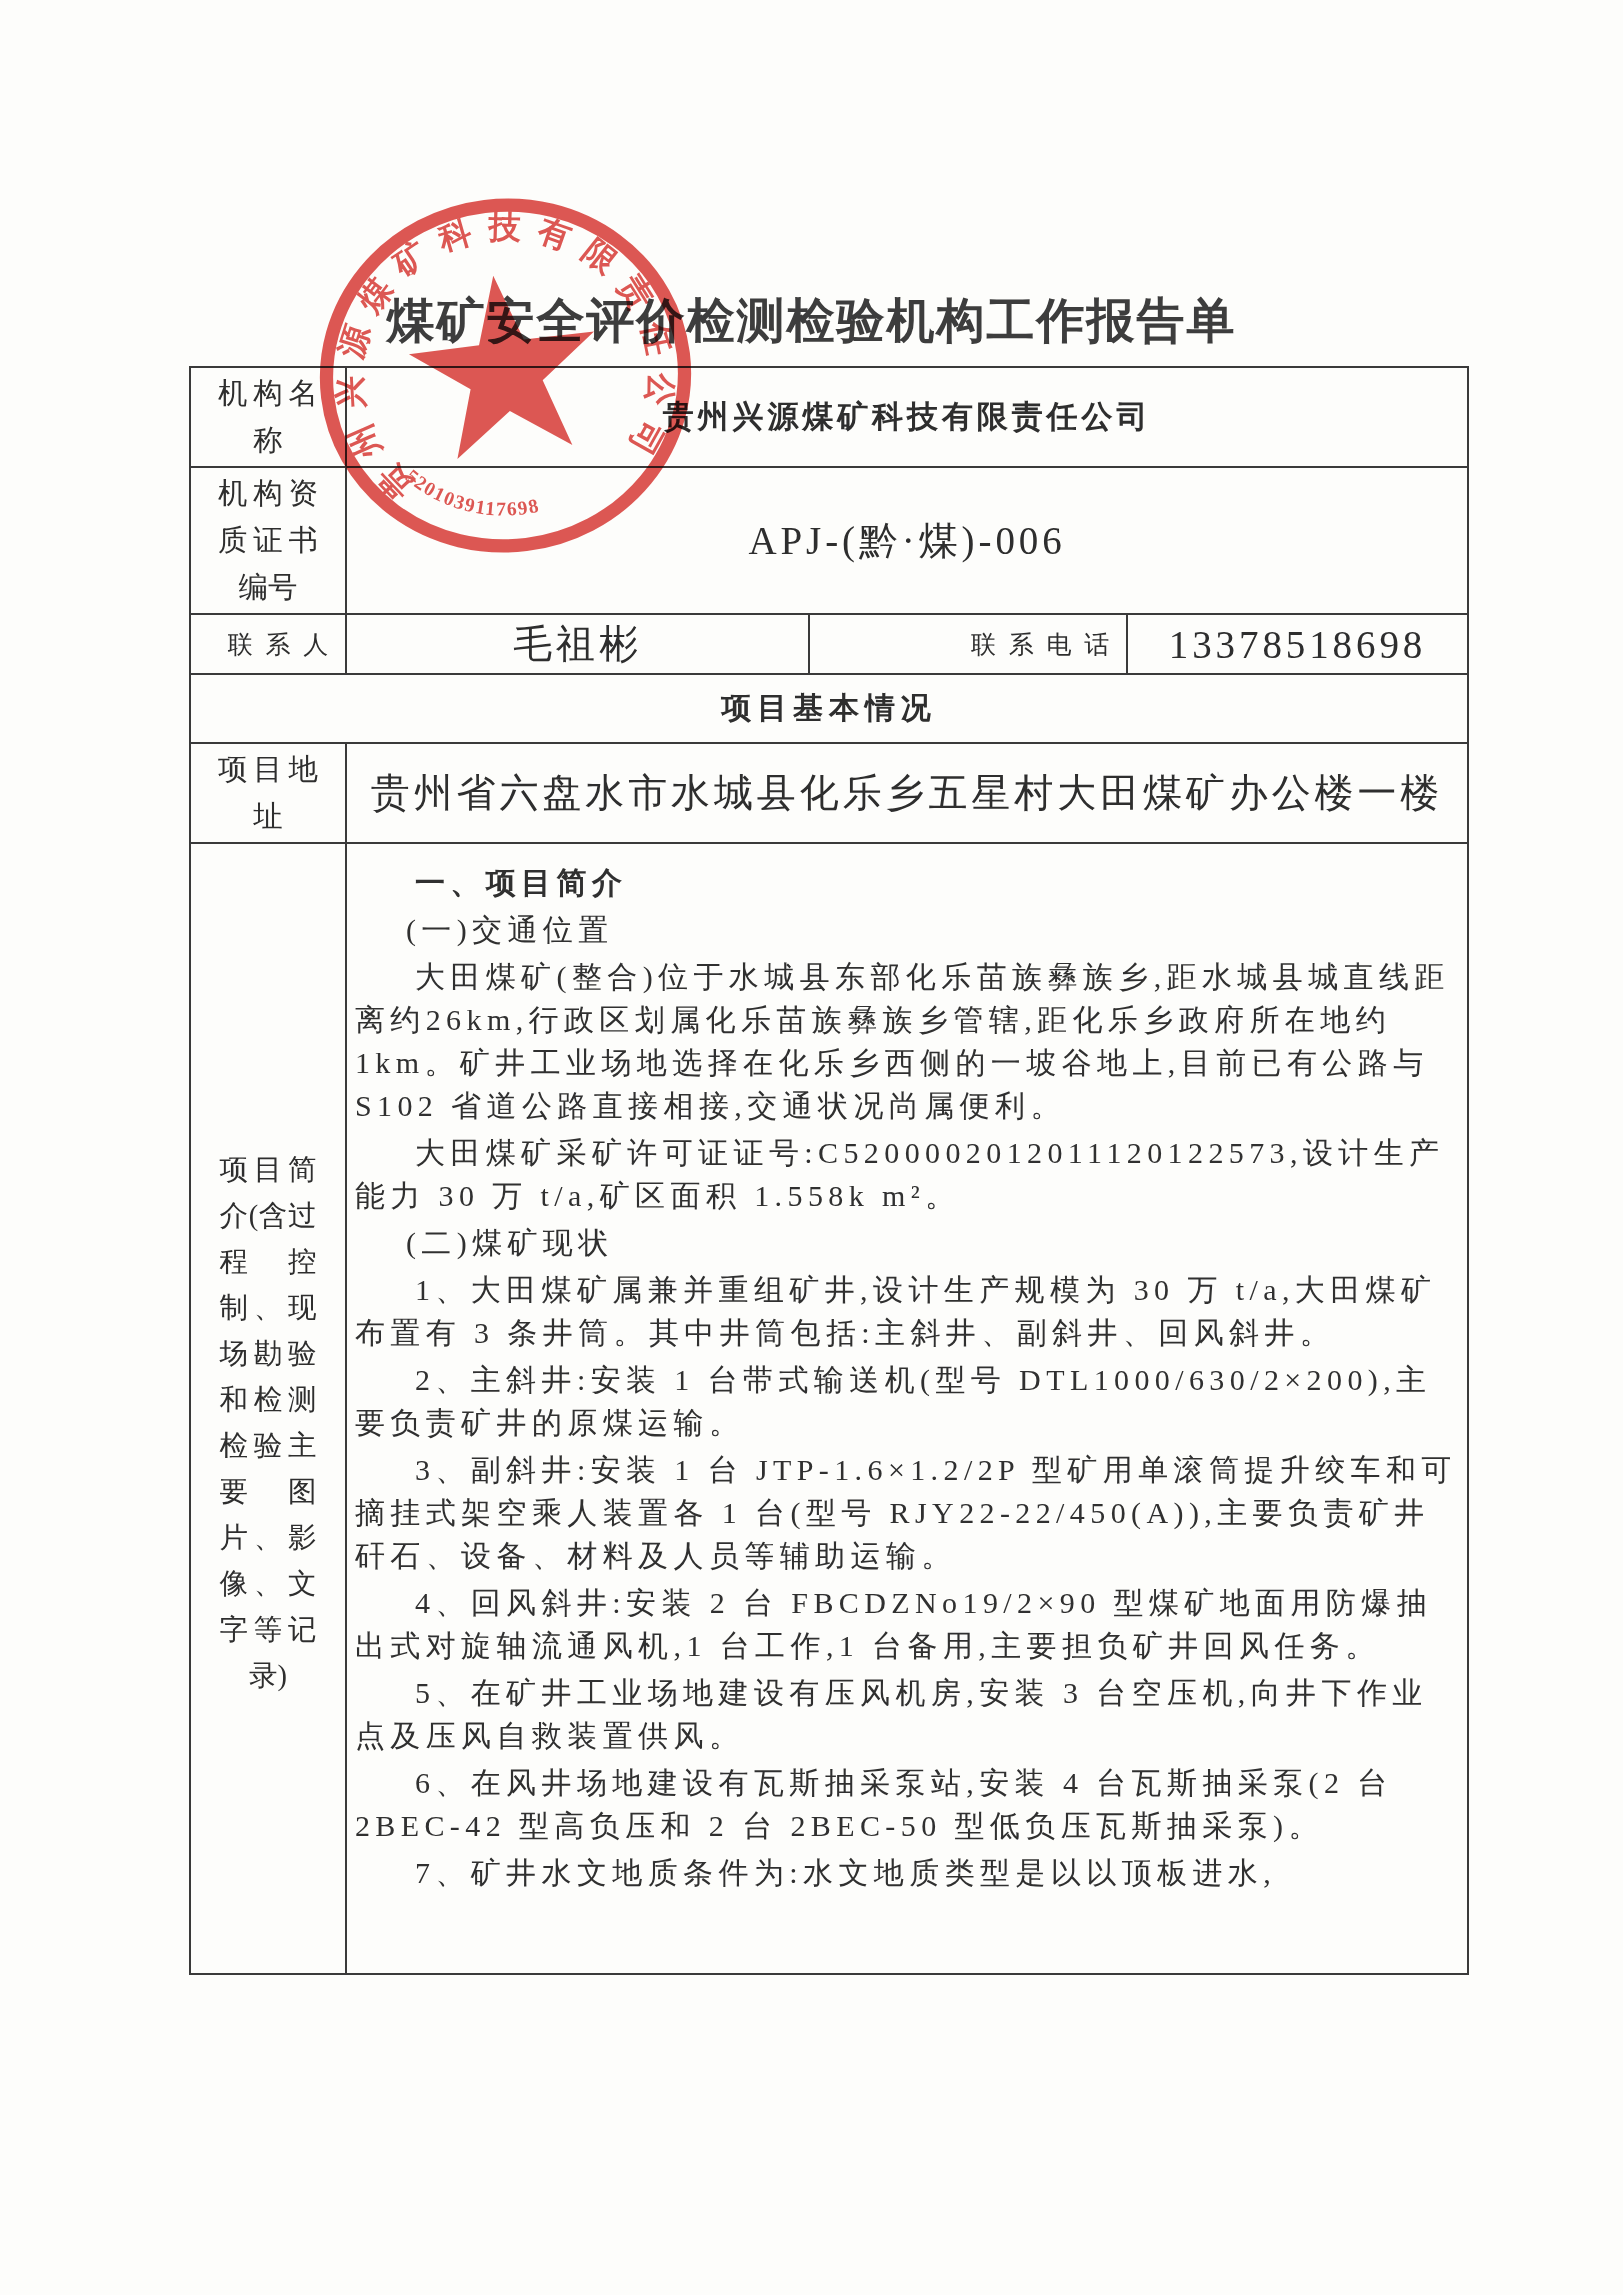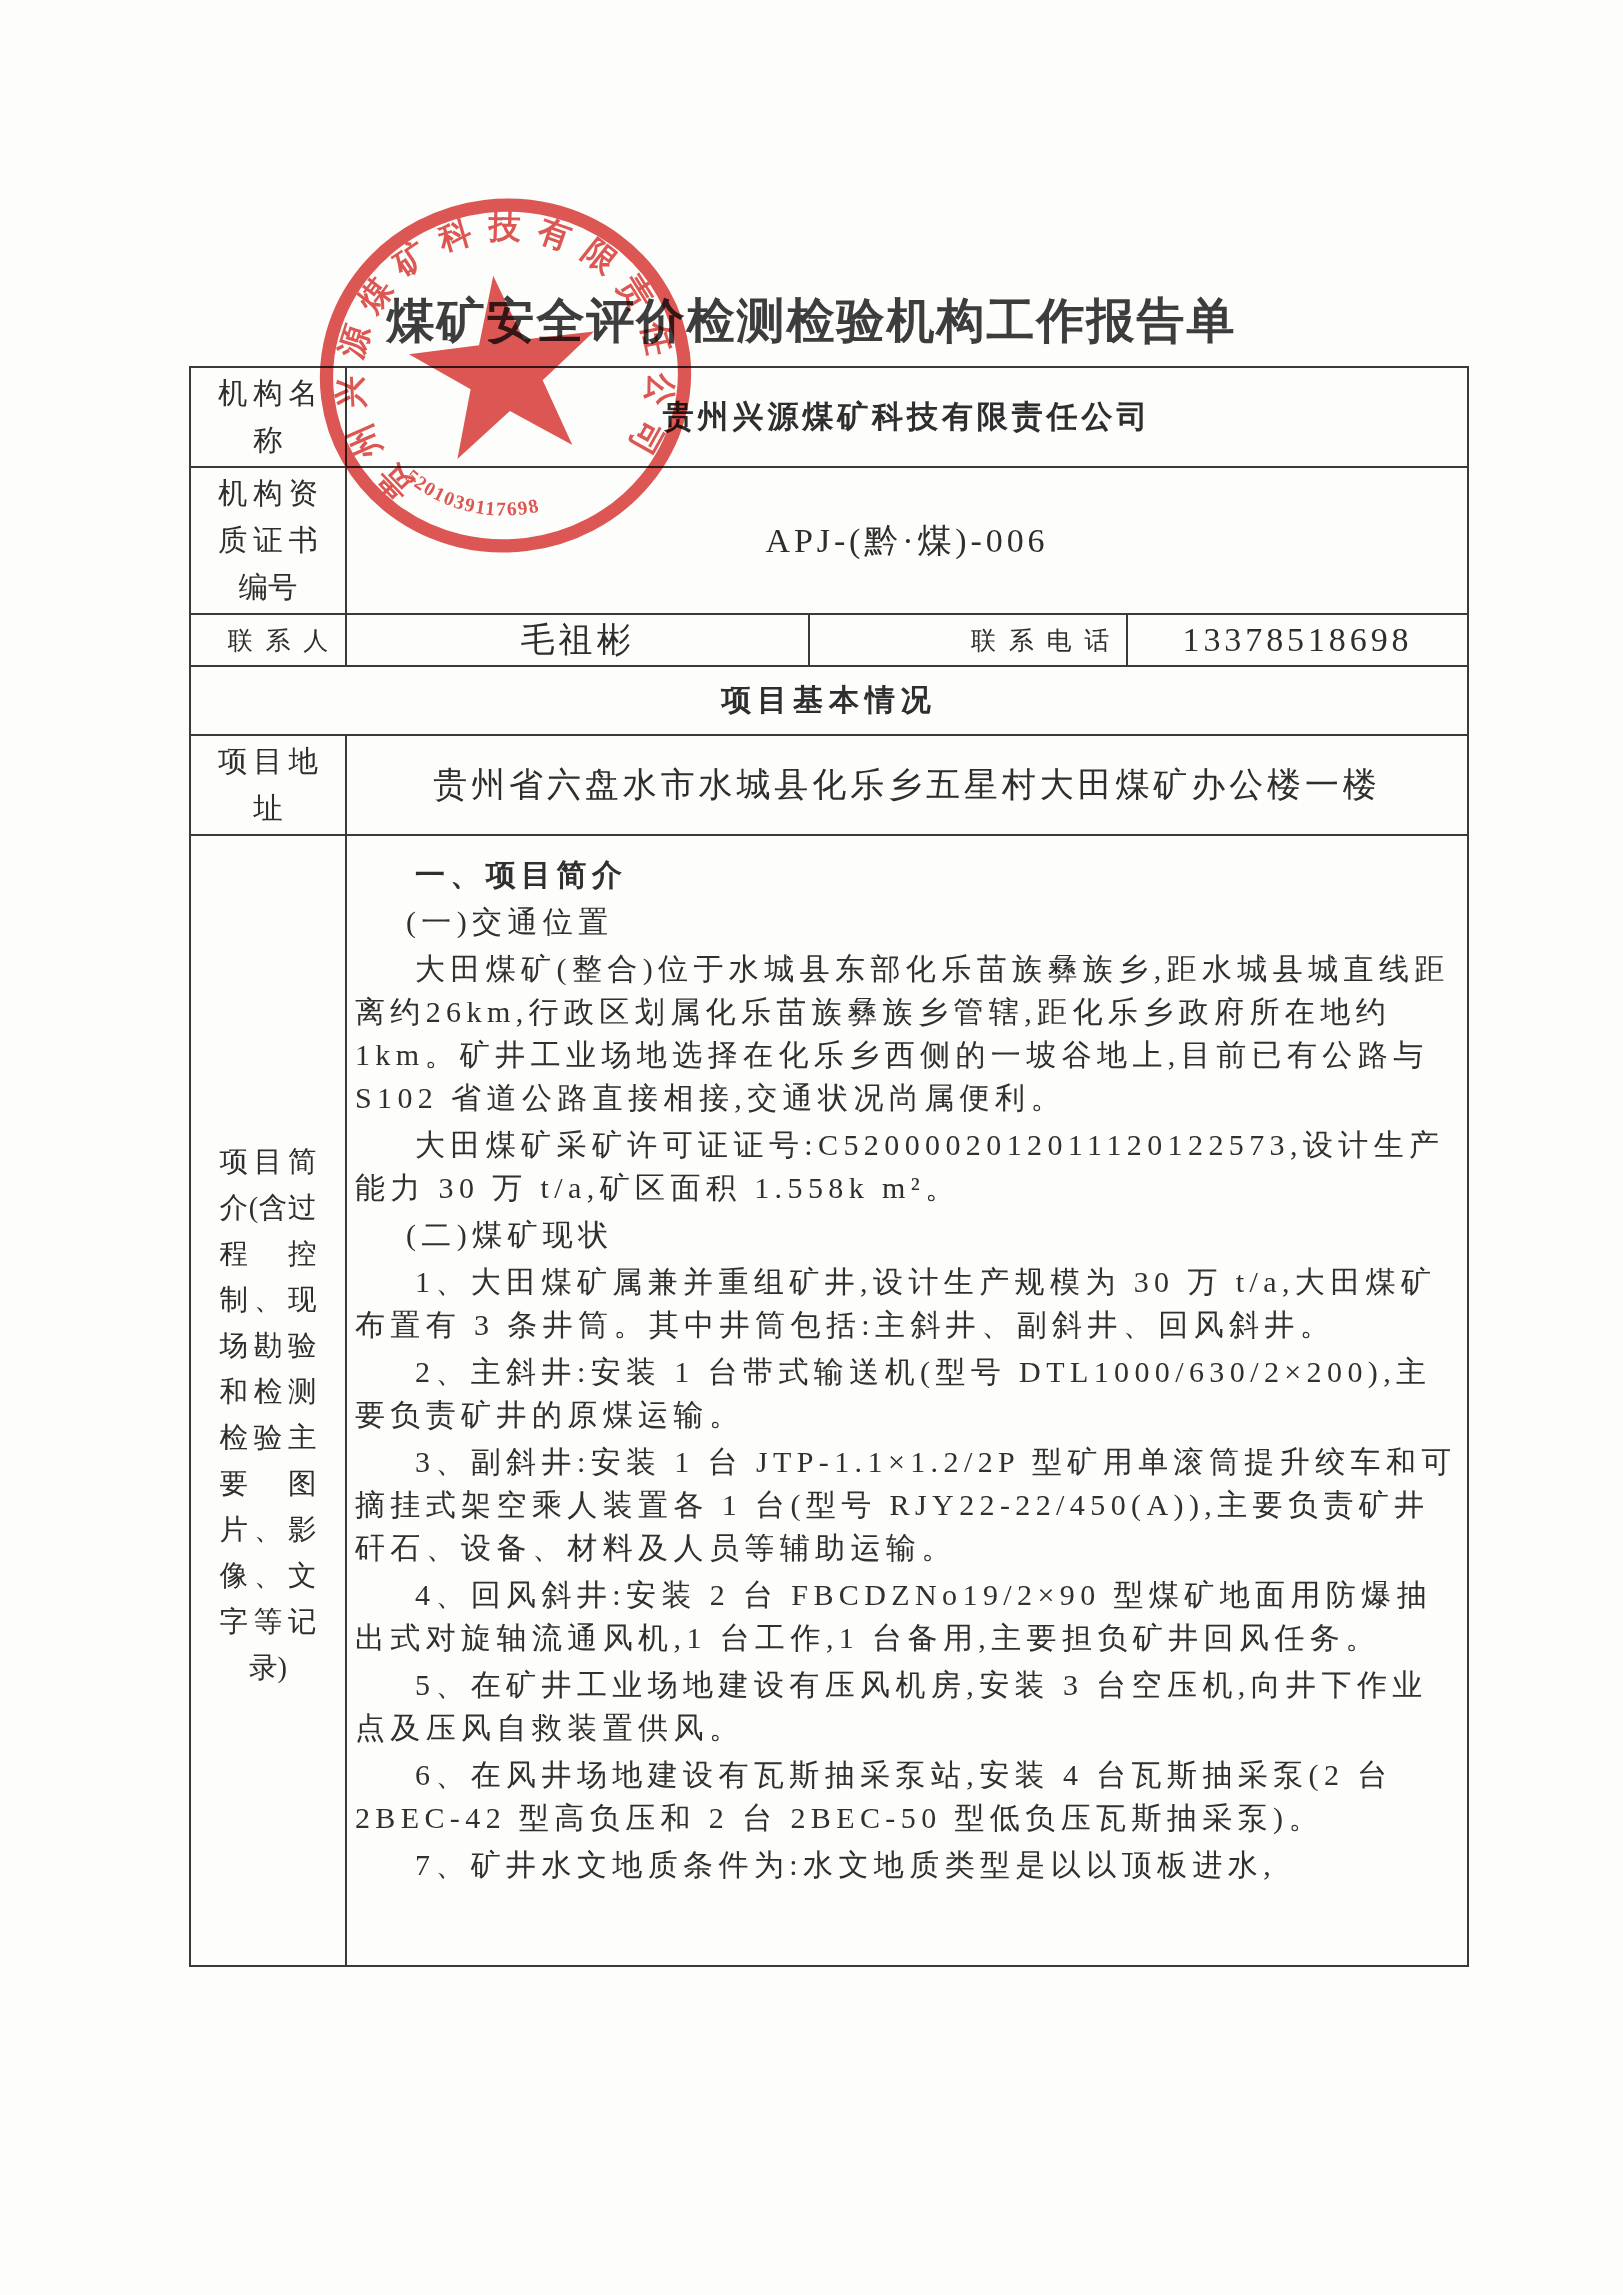--- a/index.html
+++ b/index.html
@@ -46,21 +46,21 @@
   td.lab{text-align:center;font-size:29.4px;}
   td.lab .labwrap{
     display:block;width:100px;margin:0 auto;
     text-align:justify;text-align-last:center;
     line-height:47px;word-break:break-all;
   }
   td.lab-one{text-align:right;font-size:25px;letter-spacing:12.8px;text-indent:12.8px;}
   td.sum-lab{vertical-align:middle;}
   td.sum-lab .labwrap{width:97px;line-height:46px;font-size:28.5px;margin-top:28px;}
   
-  td.val{text-align:center;font-size:34px;letter-spacing:3.9px;}
+  td.val{text-align:center;font-size:39px;letter-spacing:3.9px;}
   td.val-company{font-weight:bold;font-size:31px;}
   td.sechead{text-align:center;font-weight:bold;font-size:30px;letter-spacing:5.9px;}
   
   td.content{vertical-align:top;padding:12.8px 22.6px 4.9px 18.7px;}
   .content-box{height:1104px;overflow:hidden;font-size:30px;line-height:43px;letter-spacing:5.4px;color:#303030;}
   .content-box p{margin:4px;}
   p.p-heading{font-weight:bold;text-indent:2em;}
   p.p-subheading{text-indent:1.7em;}
   p.p-body{text-indent:2em;}
 </style>
@@ -138,21 +138,21 @@
       </td>
       <td class="content" colspan="3">
         <div class="content-box">
           <p class="p-heading">一、项目简介</p>
           <p class="p-subheading">(一)交通位置</p>
           <p class="p-body">大田煤矿(整合)位于水城县东部化乐苗族彝族乡,距水城县城直线距离约26km,行政区划属化乐苗族彝族乡管辖,距化乐乡政府所在地约 1km。矿井工业场地选择在化乐乡西侧的一坡谷地上,目前已有公路与 S102 省道公路直接相接,交通状况尚属便利。</p>
           <p class="p-body">大田煤矿采矿许可证证号:C5200002012011120122573,设计生产能力 30 万 t/a,矿区面积 1.558k m²。</p>
           <p class="p-subheading">(二)煤矿现状</p>
           <p class="p-body">1、大田煤矿属兼并重组矿井,设计生产规模为 30 万 t/a,大田煤矿布置有 3 条井筒。其中井筒包括:主斜井、副斜井、回风斜井。</p>
           <p class="p-body">2、主斜井:安装 1 台带式输送机(型号 DTL1000/630/2×200),主要负责矿井的原煤运输。</p>
-          <p class="p-body">3、副斜井:安装 1 台 JTP-1.1×1.2/2P 型矿用单滚筒提升绞车和可摘挂式架空乘人装置各 1 台(型号 RJY22-22/450(A)),主要负责矿井矸石、设备、材料及人员等辅助运输。</p>
+          <p class="p-body">3、副斜井:安装 1 台 JTP-1.6×1.2/2P 型矿用单滚筒提升绞车和可摘挂式架空乘人装置各 1 台(型号 RJY22-22/450(A)),主要负责矿井矸石、设备、材料及人员等辅助运输。</p>
           <p class="p-body">4、回风斜井:安装 2 台 FBCDZNo19/2×90 型煤矿地面用防爆抽出式对旋轴流通风机,1 台工作,1 台备用,主要担负矿井回风任务。</p>
           <p class="p-body">5、在矿井工业场地建设有压风机房,安装 3 台空压机,向井下作业点及压风自救装置供风。</p>
           <p class="p-body">6、在风井场地建设有瓦斯抽采泵站,安装 4 台瓦斯抽采泵(2 台 2BEC-42 型高负压和 2 台 2BEC-50 型低负压瓦斯抽采泵)。</p>
           <p class="p-body">7、矿井水文地质条件为:水文地质类型是以以顶板进水,</p>
         </div>
       </td>
     </tr>
   </tbody>
     </table>
 

